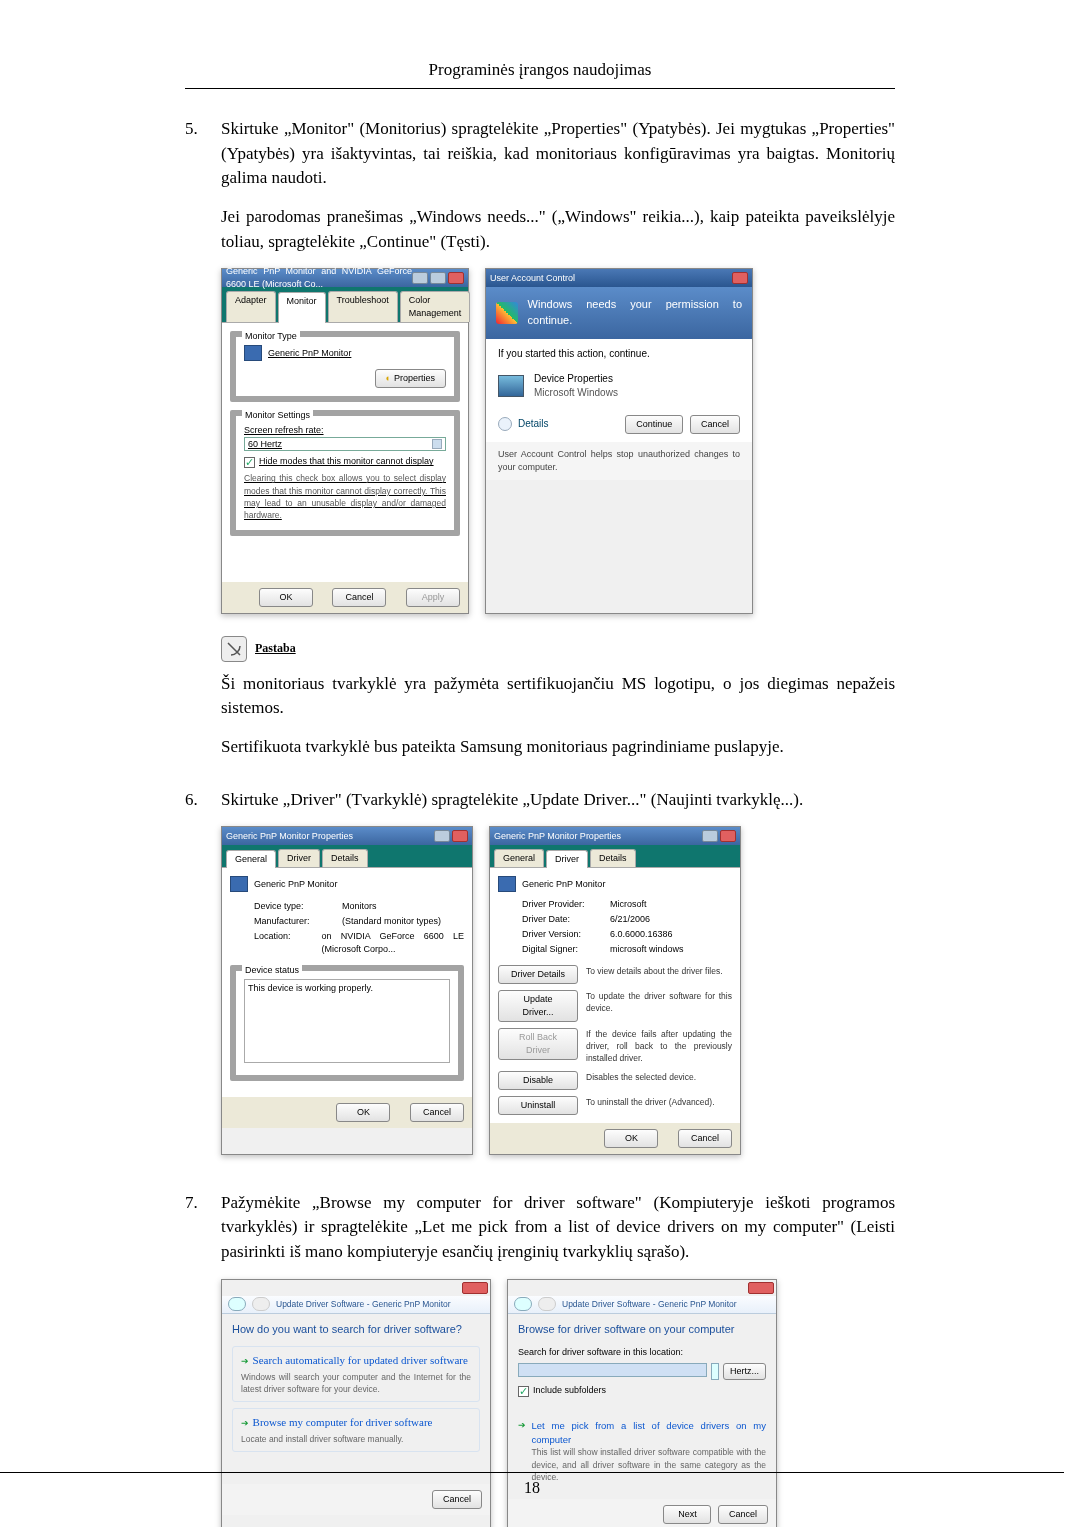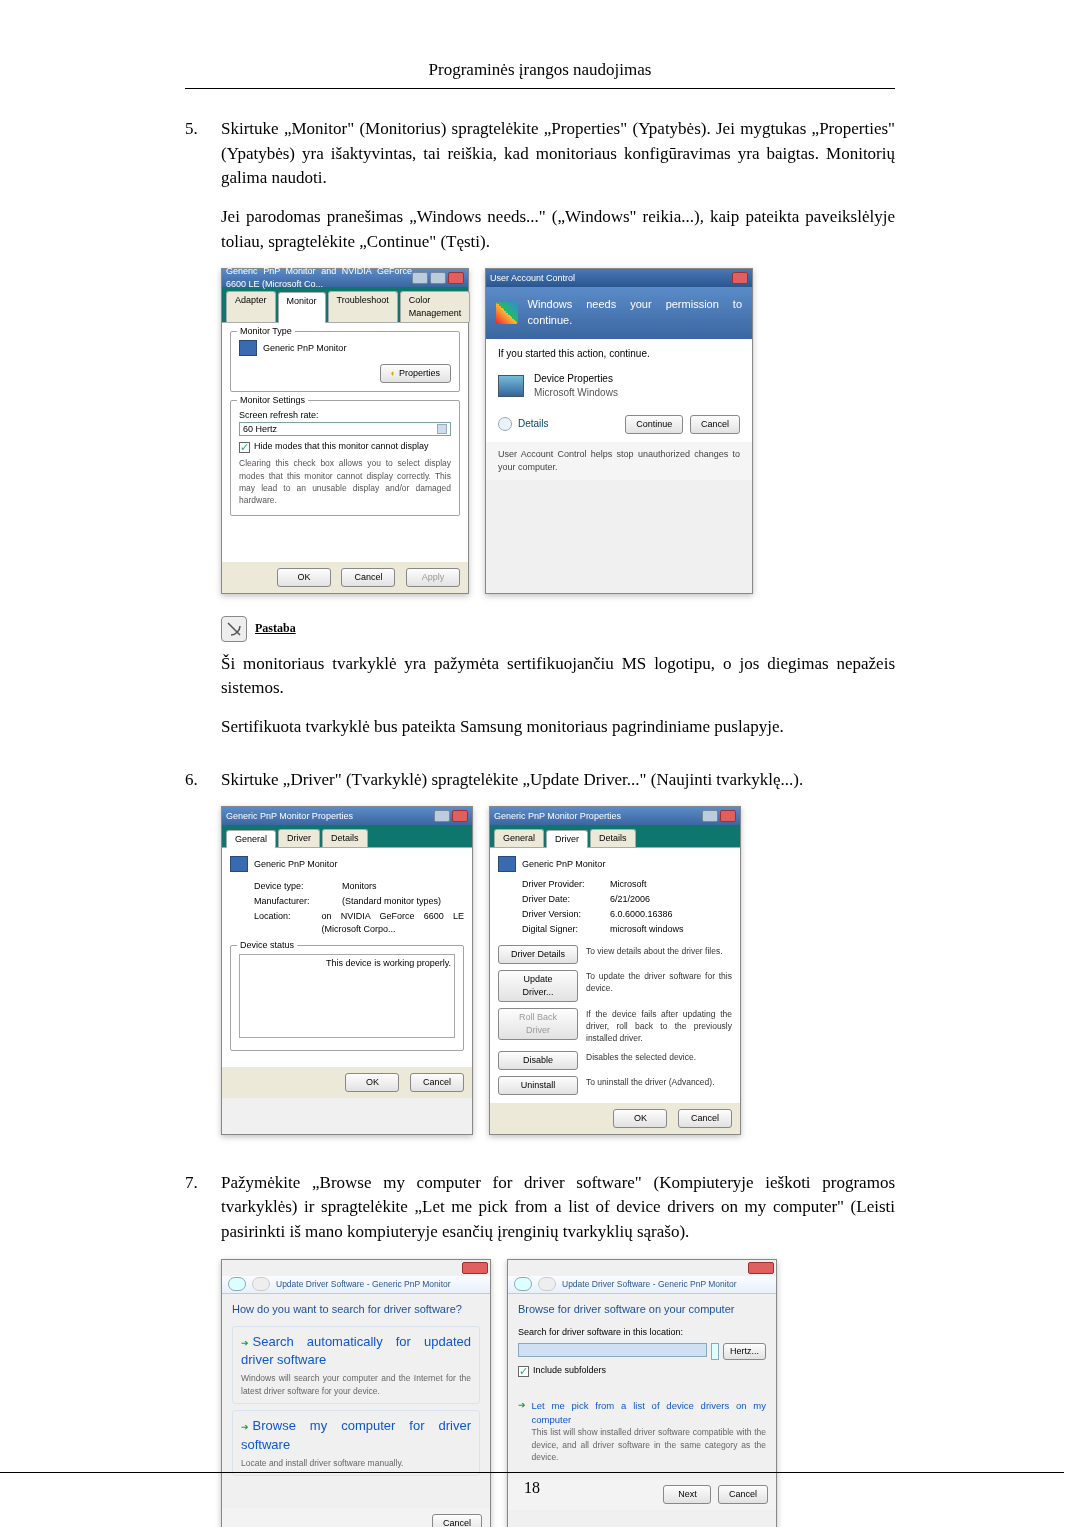--- a/index.html
+++ b/index.html
@@ -72,56 +72,56 @@
     background:#0f766e;
   }
   .tab {
     padding:2px 8px; border:1px solid #aaa; border-bottom:none;
     background:#ece9d8; margin-right:2px; border-radius:3px 3px 0 0;
     font-size:9px;
   }
   .tab.active { background:#fff; position:relative; top:1px;}
   .pane { background:#fff; padding:8px; }
   .group {
-    border:1px solid #a3a3a3; border-radius:2px; padding:8px;
-    margin-bottom:8px; position:relative;
+    border:6px solid #a3a3a3; border-radius:2px; padding:8px;
+    margin-bottom:8px; position:relative;text-decoration:underline;
   }
   .group-title {
     position:absolute; top:-7px; left:6px; background:#fff; padding:0 3px;
     font-size:9px;
   }
   .btn {
     display:inline-block; border:1px solid #888; background:linear-gradient(#fdfdfd,#e2e2e2);
     padding:2px 10px; border-radius:3px; font-size:9px; text-align:center;
   }
   .btn.small{ padding:1px 6px; }
   .btn.disabled{ color:#999; }
   .btn-row { text-align:right; padding:6px 8px; background:#ece9d8; }
-  .btn-row .btn{ margin-left:8px; min-width:54px;}
+  .btn-row .btn{ margin-left:17px; min-width:54px;}
   .select {
     border:1px solid #7a9; background:#fff; height:14px; width:100%;
     display:flex; align-items:center; justify-content:space-between;
     padding:0 3px;
   }
   .select .arrow{ width:10px; height:10px; background:#cde; border:1px solid #9ab;}
   .checkbox{ display:flex; gap:4px; align-items:flex-end; margin:4px 0;}
   .checkbox .box{ width:11px; height:11px; border:1px solid #666; background:#fff; flex:none; position:relative;}
   .checkbox .box.checked::after{ content:"✓"; position:absolute; top:-3px; left:0; font-size:11px; color:#2a6;}
   .icon-monitor{
     width:18px; height:16px; background:#3a6bb0; border:1px solid #274a7a;
     display:inline-block; flex:none;
   }
   .icon-shield{
     width:22px; height:22px;
     background: linear-gradient(45deg,#e23,#fb3 50%,#2b6 50%,#38d);
     border-radius:3px;
   }
   textarea.status{
     width:100%; height:84px; border:1px solid #aaa; resize:none;
-    font-family:inherit; font-size:9px; padding:3px;text-align:right;
+    font-family:inherit; font-size:9px; padding:3px;
   }
   .kv{ display:flex; gap:8px; margin:2px 0;}
   .kv .k{ width:80px;}
   .vbtn-col{ display:flex; flex-direction:column; gap:6px;}
   .vbtn-row{ display:flex; gap:8px; align-items:flex-start;}
   .vbtn-row .btn{ width:80px;}
   .vbtn-row .desc{ flex:1; font-size:8.5px; color:#333;}
   
   .uactop{
     background:linear-gradient(#5b8cc9,#3b66a0); color:#fff;
@@ -151,21 +151,21 @@
   }
   .wiz .hdrstrip .back{ width:18px;height:14px;border:1px solid #8ab;background:#dff;border-radius:7px;}
   .wiz .hdrstrip .fwdd{ width:18px;height:14px;border:1px solid #ccc;background:#eee;border-radius:7px;}
   .wiz .closebar{ display:flex; justify-content:flex-end; padding:2px;}
   .wiz .closebar .x{ width:26px;height:12px;background:#e06060;border:1px solid #a03030;border-radius:2px;}
   .wiz h4{ color:#1b4f9c; font-weight:normal; font-size:11px; margin:8px 10px;}
   .wiz .opt{
     border:1px solid #d8e3f0; border-radius:3px; margin:6px 10px; padding:6px 8px;
   }
   .wiz .opt .arrow{ color:#1c9c3c; margin-right:4px;}
-  .wiz .opt .title{ color:#0b57d0; font-size:13px;}
+  .wiz .opt .title{ color:#0b57d0; font-size:11px;font-family:Liberation Serif, serif;}
   .wiz .opt .sub{ color:#666; font-size:8.5px; margin-top:2px;}
   .wiz .browse-row{ display:flex; gap:4px; margin:4px 10px;}
   .wiz .browse-row .field{ flex:1; height:14px; border:1px solid #8ab; background:#cfe0f4;}
   .wiz .bullet{ display:flex; gap:6px; margin:6px 10px; }
   .wiz .bullet .dot{ color:#1c9c3c; }
   .wiz .bullet .txt .t{ color:#0b57d0; font-size:9.5px;}
   .wiz .bullet .txt .s{ color:#666; font-size:8.5px;}
   .wiz .foot{ text-align:right; padding:6px 8px; background:#f3f3f3;}
   .wiz .foot .btn{ min-width:48px; margin-left:4px;}
   

